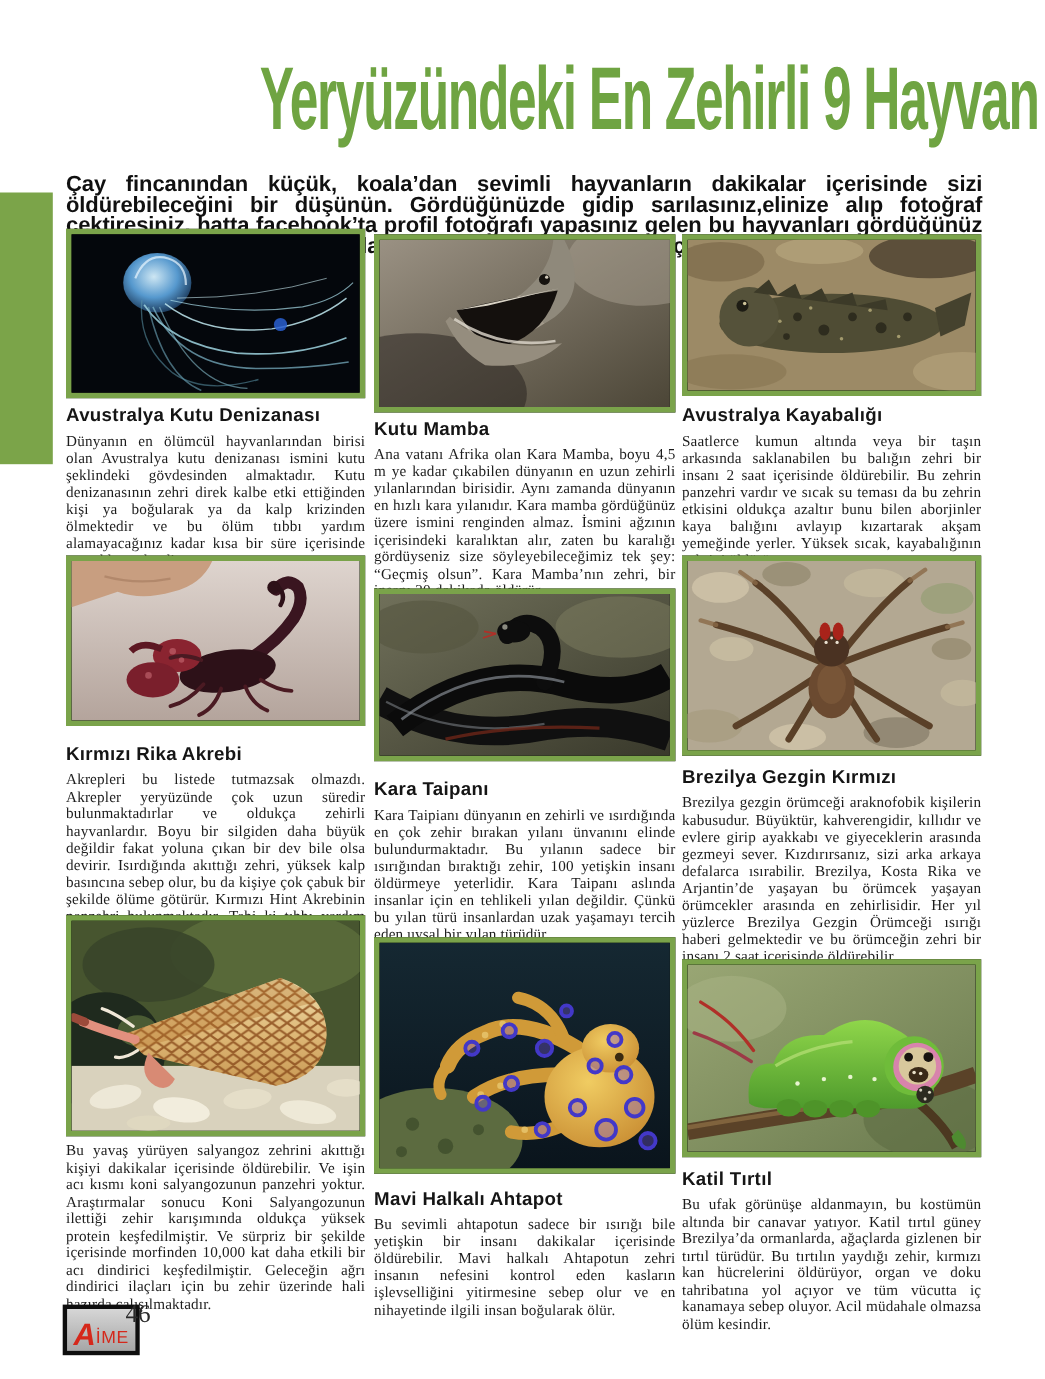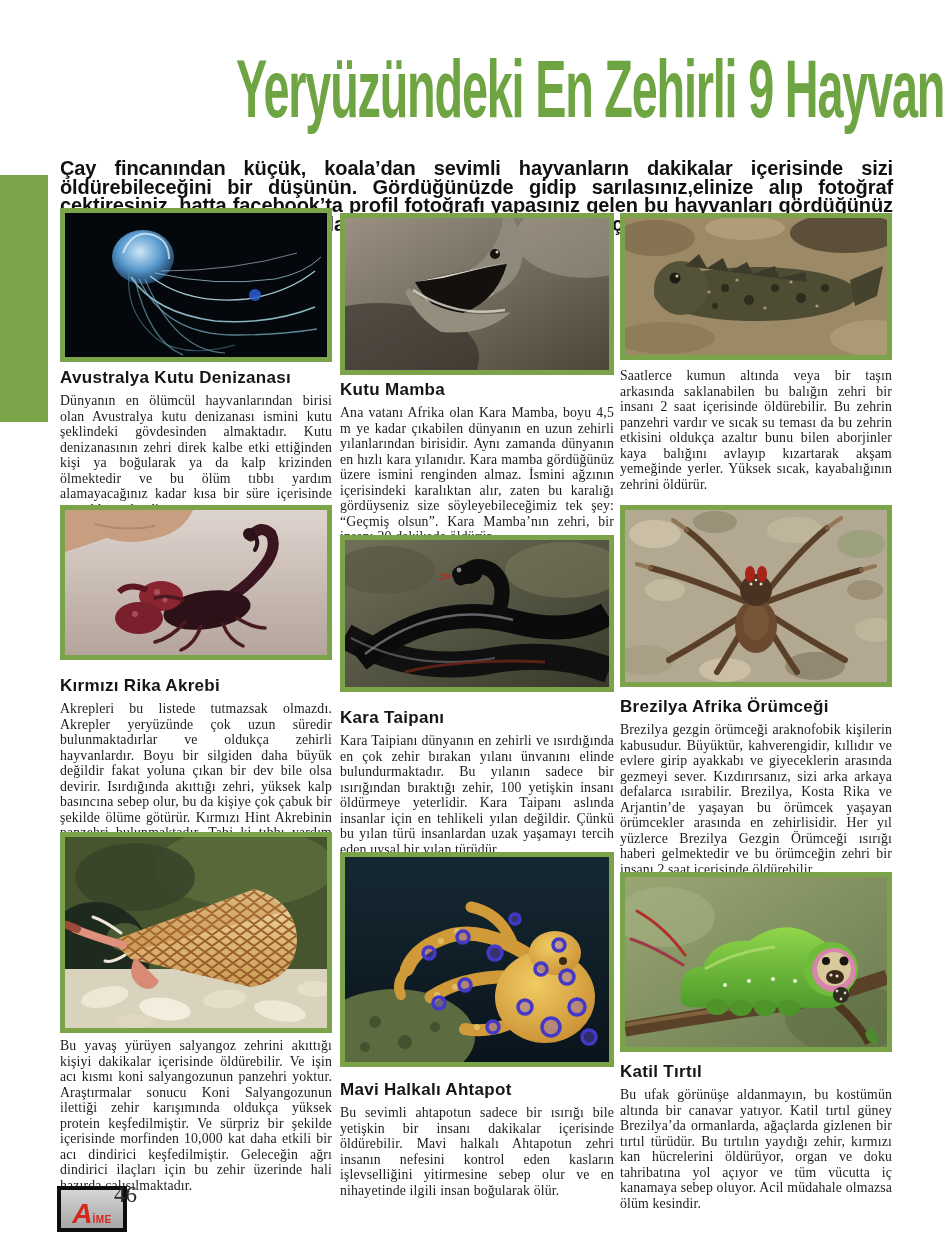--- a/index.html
+++ b/index.html
@@ -34,21 +34,21 @@
     font-family:"Liberation Serif",serif;font-size:13.8px;line-height:15.5px;
     margin:0;color:#1c1c1c;text-align:justify;letter-spacing:.15px;
   }
   
   #logo{
     position:absolute;left:57px;top:1186px;width:62px;height:36px;
     border:4px solid #0e0e0e;background:linear-gradient(180deg,#d6d6d6,#a6a6a6);
     display:flex;align-items:flex-end;justify-content:center;z-index:5;padding-bottom:2px;
   }
   .logo-a{color:#d5281b;font-weight:bold;font-style:italic;font-size:28px;line-height:.85}
-  .logo-rest{color:#d5281b;font-weight:bold;font-size:10px;letter-spacing:.5px;line-height:1.2}
+  .logo-rest{color:#d5281b;font-weight:normal;font-size:16px;letter-spacing:.5px;line-height:1.2}
   #pagenum{
     position:absolute;left:114px;top:1182px;z-index:6;
     font-family:"Liberation Serif",serif;font-size:23px;color:#2a2a2a;
   }
 </style>
 </head>
 <body>
 
 <div id="leftbar"></div>
 
@@ -140,20 +140,21 @@
   <h2>Avustralya Kutu Denizanası</h2>
   <p>Dünyanın en ölümcül hayvanlarından birisi olan Avustralya kutu denizanası ismini kutu şeklindeki gövdesinden almaktadır. Kutu denizanasının zehri direk kalbe etki ettiğinden kişi ya boğularak ya da kalp krizinden ölmektedir ve bu ölüm tıbbı yardım alamayacağınız kadar kısa bir süre içerisinde gerçekleşmektedir.</p>
 </section>
 
 <section class="article" style="left:340px;top:380px;width:274px">
   <h2>Kutu Mamba</h2>
   <p>Ana vatanı Afrika olan Kara Mamba, boyu 4,5 m ye kadar çıkabilen dünyanın en uzun zehirli yılanlarından birisidir. Aynı zamanda dünyanın en hızlı kara yılanıdır. Kara mamba gördüğünüz üzere ismini renginden almaz. İsmini ağzının içerisindeki karalıktan alır, zaten bu karalığı gördüyseniz size söyleyebileceğimiz tek şey: “Geçmiş olsun”. Kara Mamba’nın zehri, bir insanı 20 dakikada öldürür.</p>
 </section>
 
 <section class="article" style="left:620px;top:368px;width:272px">
+  <h2>Avustralya Kayabalığı</h2>
   <p>Saatlerce kumun altında veya bir taşın arkasında saklanabilen bu balığın zehri bir insanı 2 saat içerisinde öldürebilir. Bu zehrin panzehri vardır ve sıcak su teması da bu zehrin etkisini oldukça azaltır bunu bilen aborjinler kaya balığını avlayıp kızartarak akşam yemeğinde yerler. Yüksek sıcak, kayabalığının zehrini öldürür.</p>
 </section>
 
 <div class="photo" style="left:60px;top:505px;width:272px;height:155px">
   <svg viewBox="0 0 262 145" preserveAspectRatio="none">
     <defs>
       <linearGradient id="sg" x1="0" y1="0" x2="0" y2="1">
         <stop offset="0" stop-color="#ded4ce"></stop>
           <stop offset="1" stop-color="#b4a49c"></stop>
       </linearGradient>
@@ -254,21 +255,21 @@
   <h2>Kırmızı Rika Akrebi</h2>
   <p>Akrepleri bu listede tutmazsak olmazdı. Akrepler yeryüzünde çok uzun süredir bulunmaktadırlar ve oldukça zehirli hayvanlardır. Boyu bir silgiden daha büyük değildir fakat yoluna çıkan bir dev bile olsa devirir. Isırdığında akıttığı zehri, yüksek kalp basıncına sebep olur, bu da kişiye çok çabuk bir şekilde ölüme götürür. Kırmızı Hint Akrebinin panzehri bulunmaktadır. Tabi ki tıbbı yardım alacak kadar vaktiniz olursa</p>
 </section>
 
 <section class="article" style="left:340px;top:708px;width:274px">
   <h2>Kara Taipanı</h2>
   <p>Kara Taipianı dünyanın en zehirli ve ısırdığında en çok zehir bırakan yılanı ünvanını elinde bulundurmaktadır. Bu yılanın sadece bir ısırığından bıraktığı zehir, 100 yetişkin insanı öldürmeye yeterlidir. Kara Taipanı aslında insanlar için en tehlikeli yılan değildir. Çünkü bu yılan türü insanlardan uzak yaşamayı tercih eden uysal bir yılan türüdür.</p>
 </section>
 
 <section class="article" style="left:620px;top:697px;width:272px">
-  <h2>Brezilya Afrika Örümceği</h2>
+  <h2>Brezilya Gezgin Kırmızı</h2>
   <p>Brezilya gezgin örümceği araknofobik kişilerin kabusudur. Büyüktür, kahverengidir, kıllıdır ve evlere girip ayakkabı ve giyeceklerin arasında gezmeyi sever. Kızdırırsanız, sizi arka arkaya defalarca ısırabilir. Brezilya, Kosta Rika ve Arjantin’de yaşayan bu örümcek yaşayan örümcekler arasında en zehirlisidir. Her yıl yüzlerce Brezilya Gezgin Örümceği ısırığı haberi gelmektedir ve bu örümceğin zehri bir insanı 2 saat içerisinde öldürebilir.</p>
 </section>
 
 <div class="photo" style="left:60px;top:832px;width:272px;height:201px">
   <svg viewBox="0 0 262 191" preserveAspectRatio="none">
     <defs>
       <pattern id="net" width="14" height="11" patternUnits="userSpaceOnUse">
         <path d="M0,5 L7,0 L14,5 L7,10 Z" fill="none" stroke="#8d4f1e" stroke-width="2"></path>
       </pattern>
       <linearGradient id="cshell" x1="0" y1="0" x2="0" y2="1">

